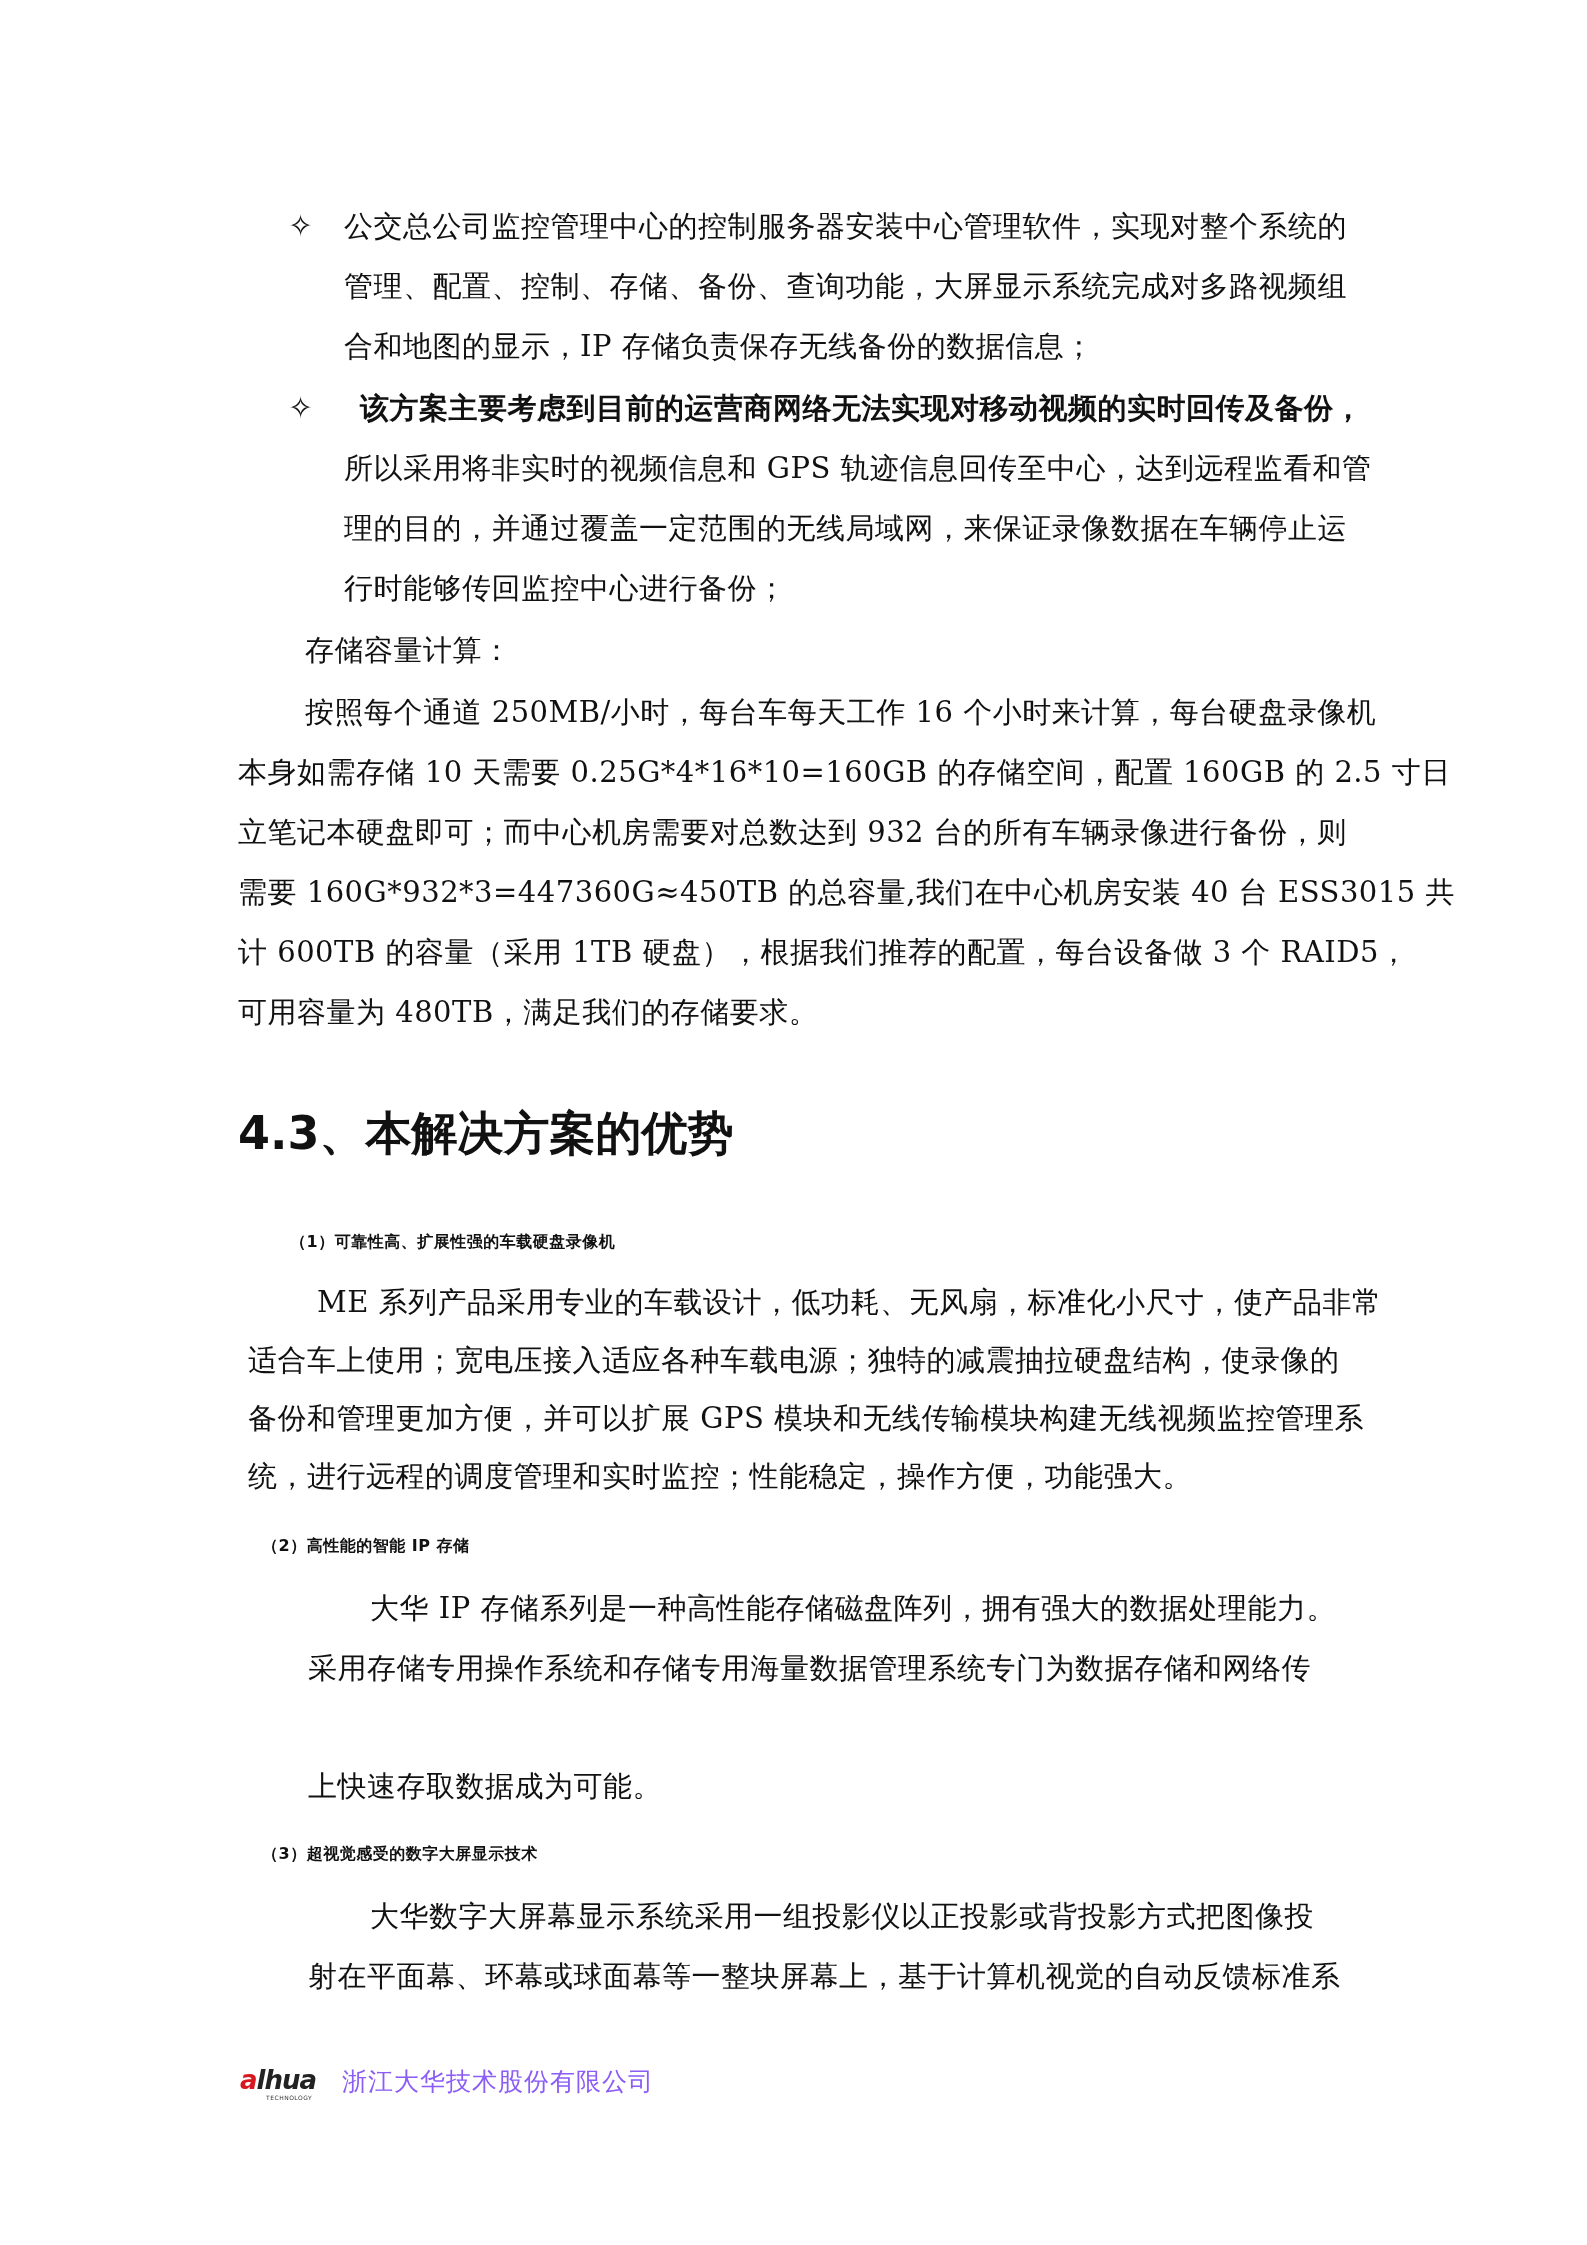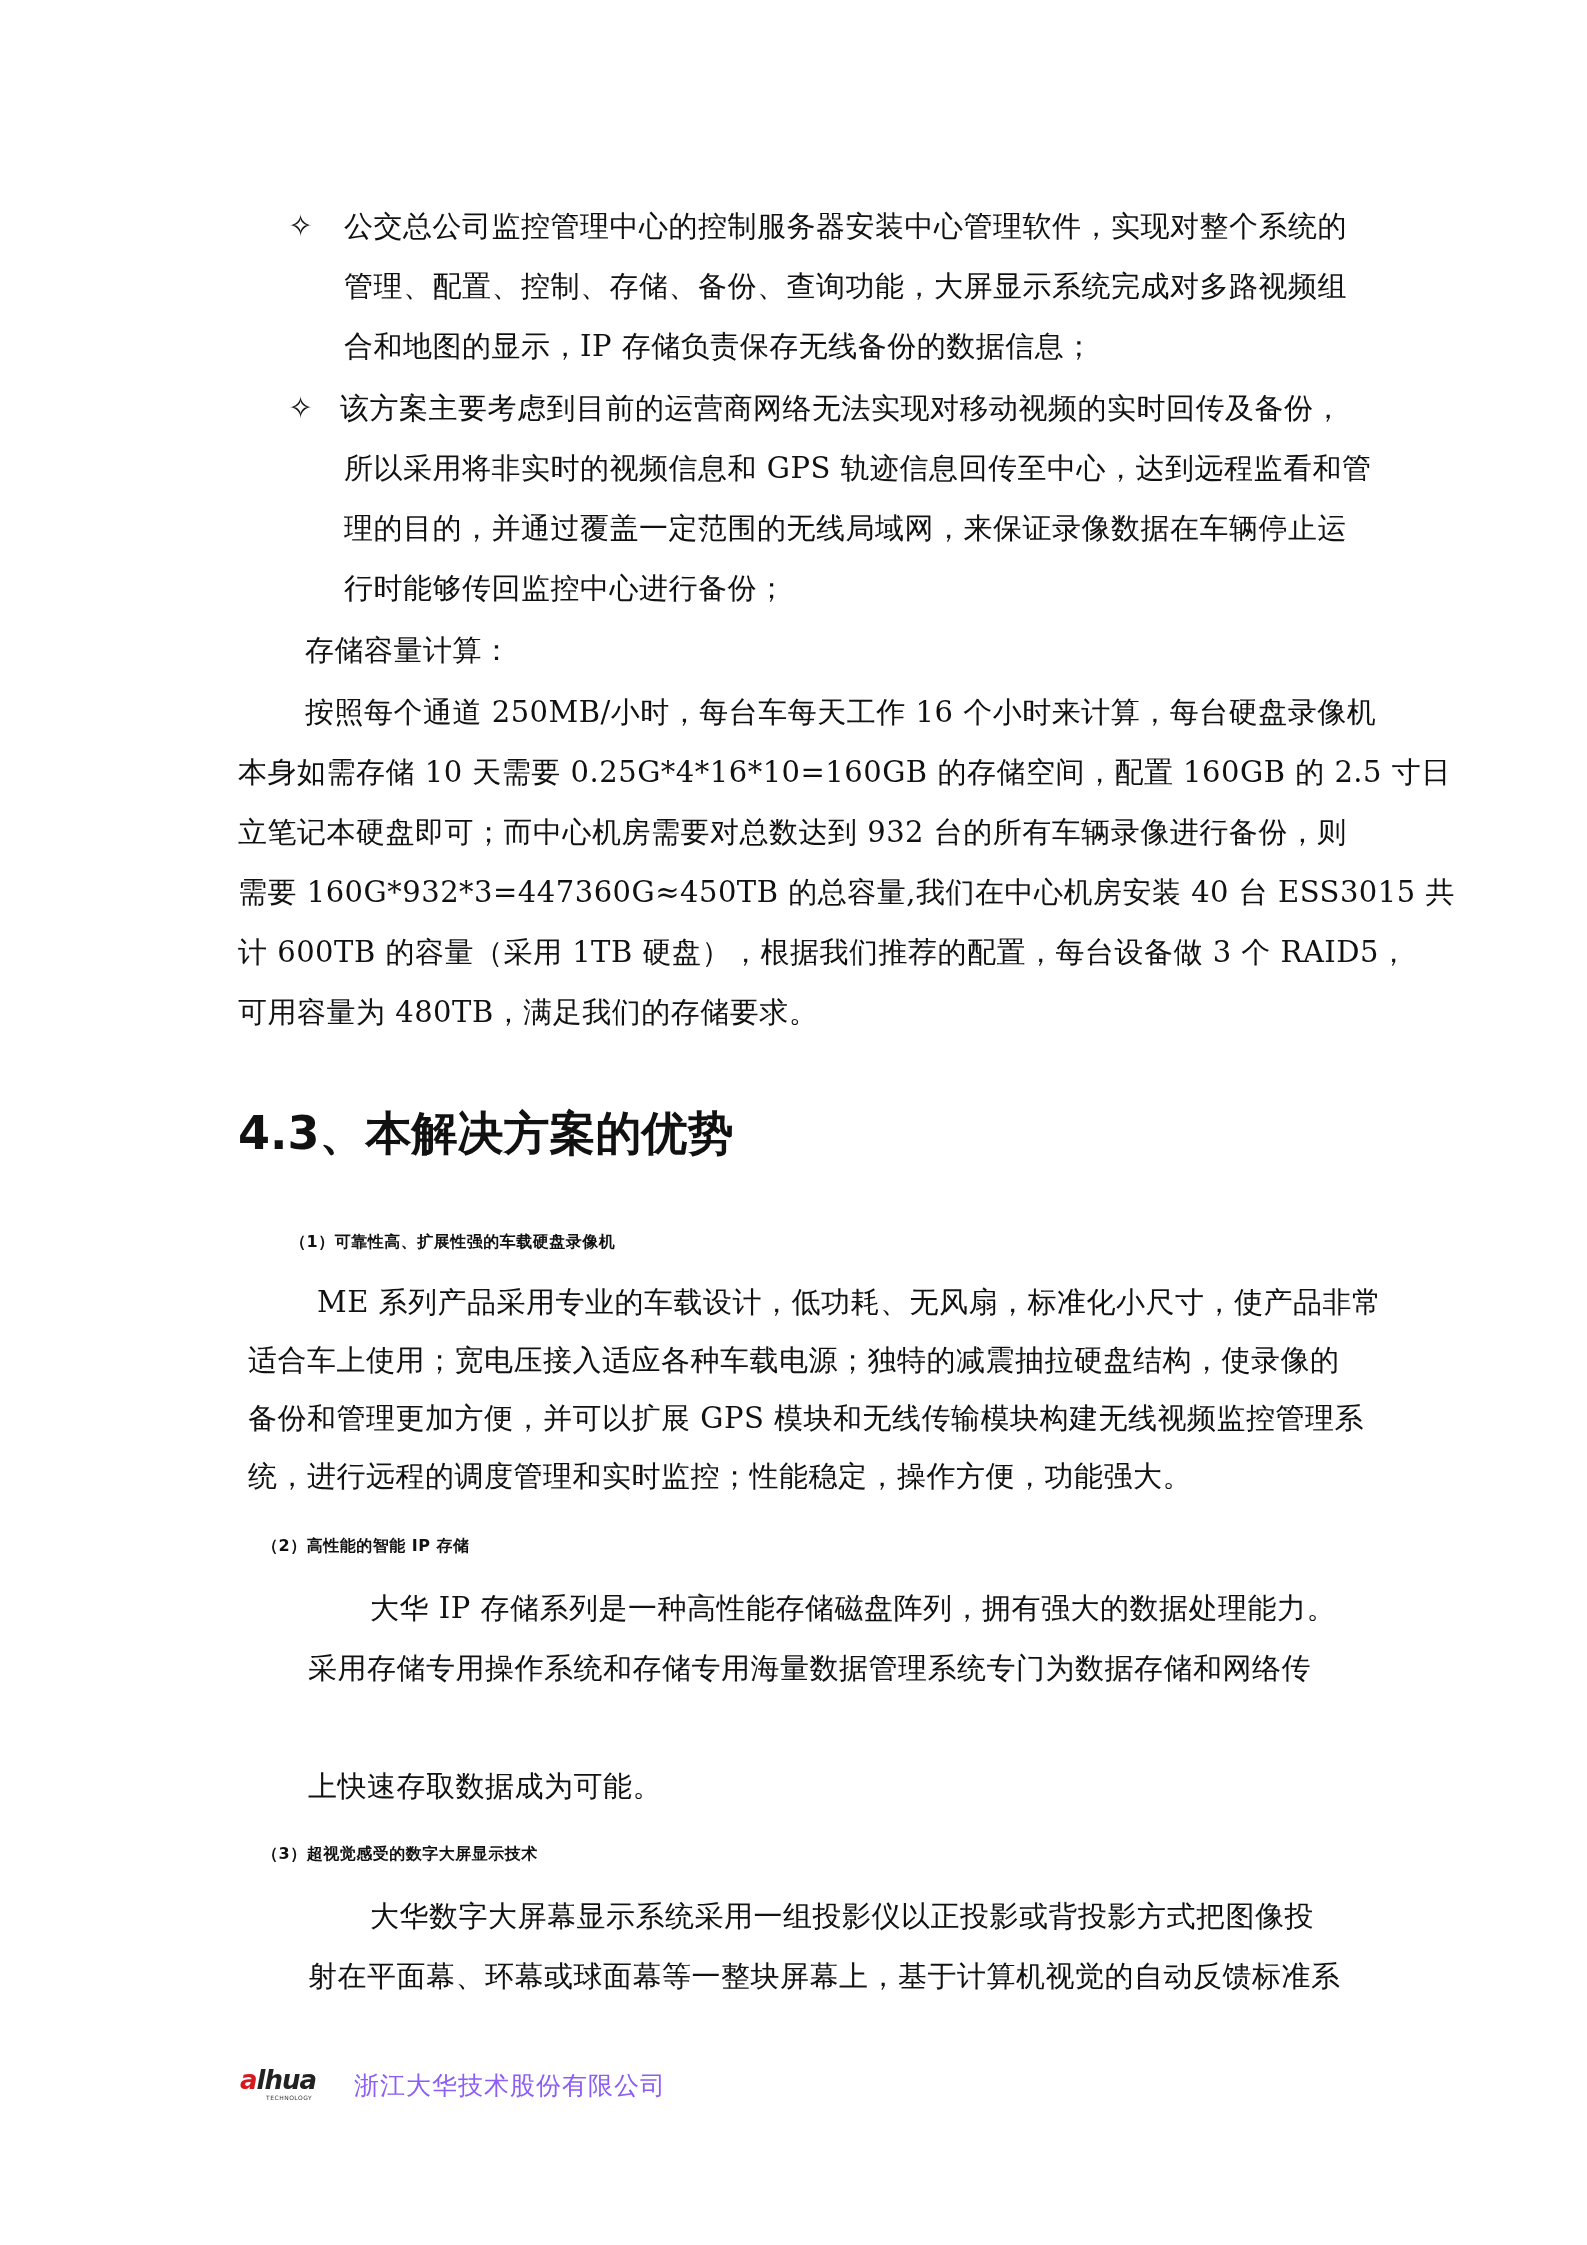--- a/index.html
+++ b/index.html
@@ -52,22 +52,22 @@
       font-size: 16px;
       line-height: 32px;
       font-weight: bold;
       letter-spacing: 0.5px;
     }
     .footer {
       position: absolute;
       left: 240px;
       top: 2065px;
       display: flex;
-      align-items: center;
-      gap: 14px;
+      align-items: flex-start;
+      gap: 2px;
     }
     .logo {
       position: relative;
       width: 100px;
       height: 40px;
     }
     .logo-text {
       position: absolute;
       left: 0;
       top: 0;
@@ -102,21 +102,21 @@
 <body>
 
 <div class="page">
 
   <span class="bullet" style="left:288px; top:206px;">✧</span>
   <div class="line" style="left:344px; top:206px;">公交总公司监控管理中心的控制服务器安装中心管理软件，实现对整个系统的</div>
   <div class="line" style="left:344px; top:266px;">管理、配置、控制、存储、备份、查询功能，大屏显示系统完成对多路视频组</div>
   <div class="line" style="left:344px; top:326px;">合和地图的显示，IP 存储负责保存无线备份的数据信息；</div>
 
   <span class="bullet" style="left:288px; top:388px;">✧</span>
-  <div class="line" style="left:340px; top:388px;">该方案主要考虑到目前的运营商网络无法实现对移动视频的实时回传及备份，</div>
+  <div class="line" style="left:360px; top:388px;font-weight:bold;">该方案主要考虑到目前的运营商网络无法实现对移动视频的实时回传及备份，</div>
   <div class="line" style="left:344px; top:448px;">所以采用将非实时的视频信息和 GPS 轨迹信息回传至中心，达到远程监看和管</div>
   <div class="line" style="left:344px; top:508px;">理的目的，并通过覆盖一定范围的无线局域网，来保证录像数据在车辆停止运</div>
   <div class="line" style="left:344px; top:568px;">行时能够传回监控中心进行备份；</div>
 
   <div class="line" style="left:305px; top:630px;">存储容量计算：</div>
   <div class="line" style="left:305px; top:692px;">按照每个通道 250MB/小时，每台车每天工作 16 个小时来计算，每台硬盘录像机</div>
   <div class="line" style="left:238px; top:752px;">本身如需存储 10 天需要 0.25G*4*16*10=160GB 的存储空间，配置 160GB 的 2.5 寸日</div>
   <div class="line" style="left:238px; top:812px;">立笔记本硬盘即可；而中心机房需要对总数达到 932 台的所有车辆录像进行备份，则</div>
   <div class="line" style="left:238px; top:872px;">需要 160G*932*3=447360G≈450TB 的总容量,我们在中心机房安装 40 台 ESS3015 共</div>
   <div class="line" style="left:238px; top:932px;">计 600TB 的容量（采用 1TB 硬盘），根据我们推荐的配置，每台设备做 3 个 RAID5，</div>

